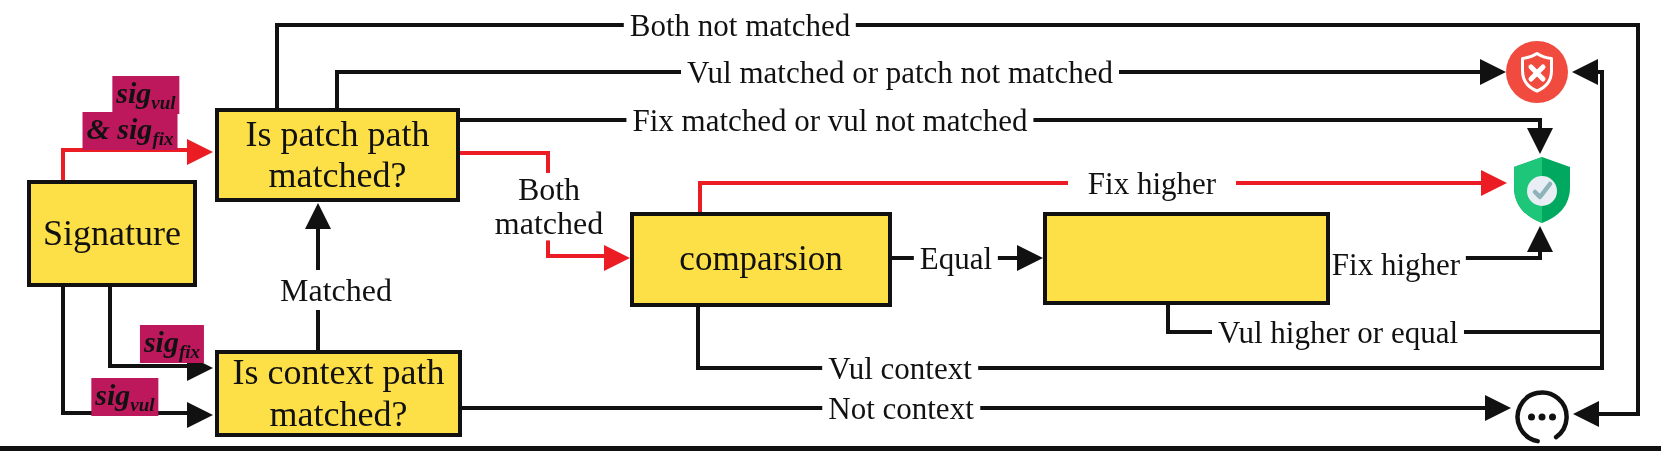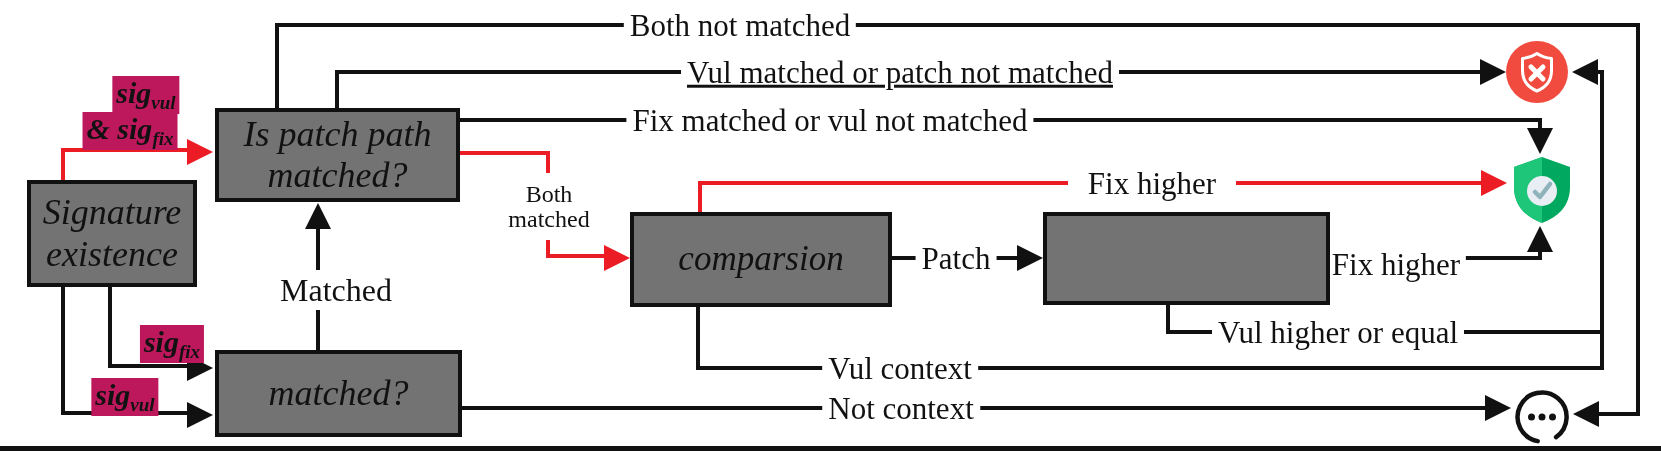--- a/index.html
+++ b/index.html
@@ -1,20 +1,20 @@
 <!DOCTYPE html>
 <html><head>
 <meta charset="utf-8">
 <style>
   html,body{margin:0;padding:0;background:#fff;}
   .canvas{position:relative;width:1661px;height:457px;background:#ffffff;overflow:hidden;
           font-family:"Liberation Serif", serif;color:#111;border-radius:6px;}
-  .node{position:absolute;box-sizing:border-box;background:#737373;border:4px solid #111;
+  .node{position:absolute;box-sizing:border-box;background:#fde047;border:4px solid #111;
         display:flex;flex-direction:column;align-items:center;justify-content:center;
-        text-align:center;line-height:1.15;font-style:italic;}
+        text-align:center;line-height:1.15;}
   .node span{white-space:nowrap;}
   .hline{position:absolute;height:4px;background:#111;}
   .vline{position:absolute;width:4px;background:#111;}
   .redline{background:#ec1c24;}
   .ah{position:absolute;width:0;height:0;}
   .ah-r{border-top:13px solid transparent;border-bottom:13px solid transparent;border-left:26px solid #111;}
   .ah-l{border-top:13px solid transparent;border-bottom:13px solid transparent;border-right:26px solid #111;}
   .ah-u{border-left:13px solid transparent;border-right:13px solid transparent;border-bottom:26px solid #111;}
   .ah-d{border-left:13px solid transparent;border-right:13px solid transparent;border-top:26px solid #111;}
   .ah-r.reda{border-left-color:#ec1c24;}
@@ -85,56 +85,56 @@
   <div class="hline redline" style="left:61px;top:148px;width:128px;"></div>
   <div class="ah ah-r reda" style="left:187px;top:139px;"></div>
   <div class="vline" style="left:108px;top:287px;height:81px;"></div>
   <div class="hline" style="left:108px;top:364px;width:82px;"></div>
   <div class="ah ah-r" style="left:187px;top:355px;"></div>
   <div class="vline" style="left:61px;top:287px;height:128px;"></div>
   <div class="hline" style="left:61px;top:411px;width:128px;"></div>
   <div class="ah ah-r" style="left:187px;top:402px;"></div>
 
   <div class="elabel" style="left:740px;top:26px;">Both not matched</div>
-  <div class="elabel" style="left:900px;top:73px;text-decoration:underline;">Vul matched or patch not matched</div>
+  <div class="elabel" style="left:900px;top:73px;">Vul matched or patch not matched</div>
   <div class="elabel" style="left:830px;top:121px;text-align:center;">Fix matched or vul not matched</div>
-  <div class="elabel elabel2" style="left:549px;top:207px;font-size:24px;text-align:center;">
+  <div class="elabel elabel2" style="left:549px;top:207px;font-size:32px;text-align:center;">
     <span>Both</span><br>
     <span>matched</span>
   </div>
   <div class="elabel" style="left:336px;top:291px;font-size:32px;">Matched</div>
   <div class="elabel" style="left:1152px;top:184px;">Fix higher</div>
-  <div class="elabel" style="left:956px;top:259px;">Patch</div>
+  <div class="elabel" style="left:956px;top:259px;">Equal</div>
   <div class="elabel" style="left:1396px;top:265px;">Fix higher</div>
   <div class="elabel" style="left:900px;top:369px;">Vul context</div>
   <div class="elabel" style="left:1338px;top:333px;">Vul higher or equal</div>
   <div class="elabel" style="left:901px;top:409px;">Not context</div>
 
   <div class="siglabel" style="left:146px;top:95px;">
     <span>sig</span><span class="sub">vul</span>
   </div>
   <div class="siglabel" style="left:130px;top:131px;">
     <span>&amp;</span>&nbsp;<span>sig</span><span class="sub">fix</span>
   </div>
   <div class="siglabel" style="left:172px;top:344px;">
     <span>sig</span><span class="sub">fix</span>
   </div>
   <div class="siglabel" style="left:125px;top:397px;">
     <span>sig</span><span class="sub">vul</span>
   </div>
 
   <div class="node" style="left:27px;top:180px;width:170px;height:107px;font-size:36px;">
     <span>Signature</span>
-    <span>existence</span>
   </div>
   <div class="node" style="left:215px;top:108px;width:245px;height:94px;font-size:36px;">
     <span>Is patch path</span>
     <span>matched?</span>
   </div>
   <div class="node" style="left:215px;top:350px;width:247px;height:87px;font-size:36px;">
+    <span>Is context path</span>
     <span>matched?</span>
   </div>
   <div class="node" style="left:630px;top:212px;width:262px;height:95px;font-size:35px;">
     <span>comparsion</span>
   </div>
   <div class="node" style="left:1043px;top:212px;width:287px;height:93px;font-size:35px;">
   </div>
 
   <div class="icon" style="left:1506px;top:41px;width:62px;height:62px;">
     <svg width="62" height="62" viewBox="0 0 62 62">

